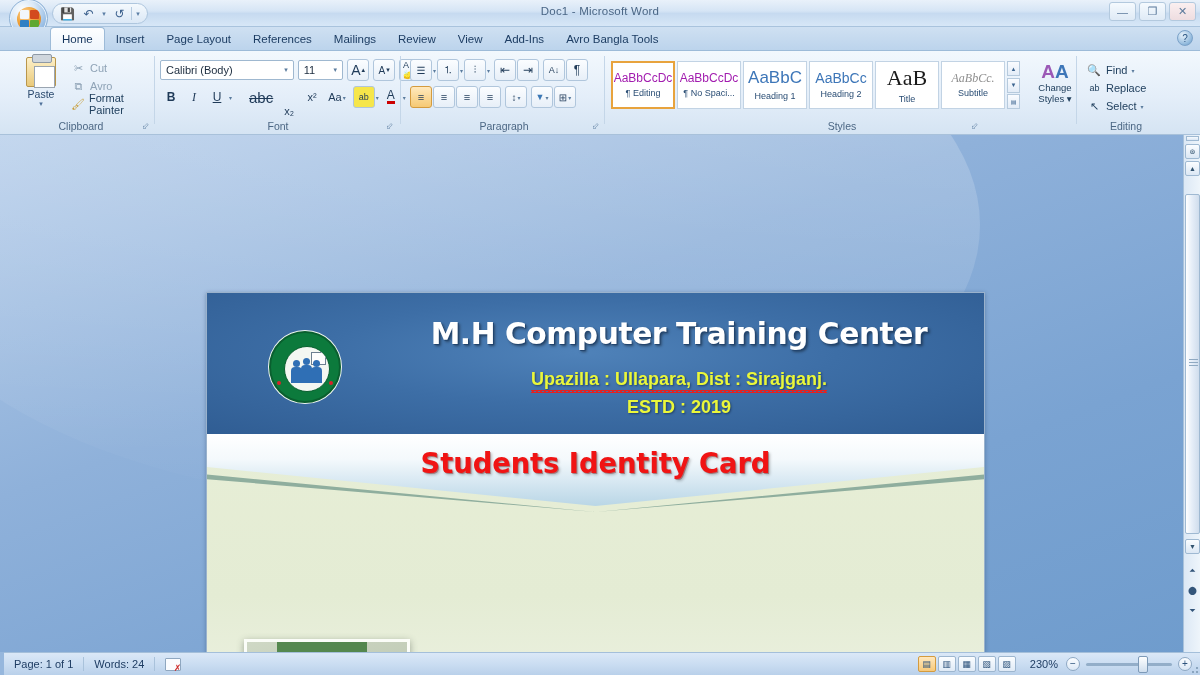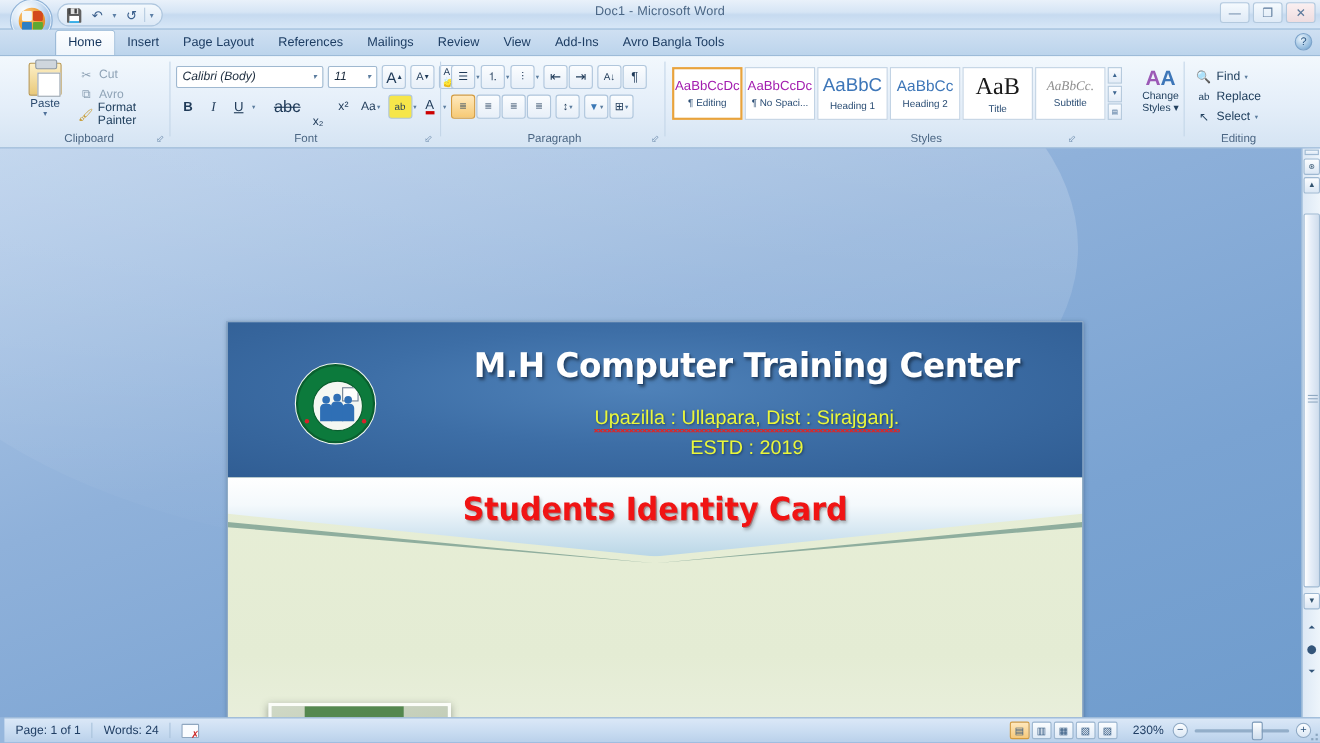--- a/index.html
+++ b/index.html
@@ -125,21 +125,21 @@
     display: flex; align-items: center; gap: 4px; height: 18px;
     font-size: 11px; color: #8fa3b6; padding-left: 3px;
   }
   .small-cmd.enabled { color: #22415f; }
   .cmd-ico { width: 15px; height: 15px; display:flex; align-items:center; justify-content:center; font-size: 11px; }
 
   
   .fld {
     height: 20px; border: 1px solid #9fb8d0; background: #fff; border-radius: 2px;
     display: flex; align-items: center; padding: 0 2px 0 5px;
-    font-size: 11px; color: #1b2b3d; font-style: italic;
+    font-size: 11px; color: #1b2b3d;
   }
   .fld .caret { margin-left: auto; font-size: 7px; color: #5b7c9e; padding: 0 3px; }
   .btnbox {
     height: 22px; min-width: 22px; border: 1px solid transparent; border-radius: 3px;
     display: flex; align-items: center; justify-content: center; gap: 1px;
     font-size: 12px; color: #1f3a58; padding: 0 3px;
   }
   .btnbox.bordered { border-color: #b0c6dc; background: linear-gradient(to bottom,#fbfdff,#e7eff8); }
   .tiny-caret { font-size: 6px; color: #5b7c9e; }
 
@@ -210,21 +210,21 @@
 
   .org-name {
     position: absolute; left: 182px; top: 22px; width: 580px; text-align: center;
     font-size: 31px; font-weight: bold; color: #ffffff;
     font-family: "DejaVu Sans", sans-serif; letter-spacing: -.5px;
     text-shadow: 1px 1px 0 #22456f, 2px 2px 3px rgba(0,0,0,.45);
     transform: scaleX(.96); transform-origin: center;
   }
   .org-sub {
     position: absolute; left: 182px; width: 580px; text-align: center;
-    font-size: 18px; font-weight: normal; color: #eaf73a;
+    font-size: 18px; font-weight: bold; color: #eaf73a;
     text-shadow: 1px 1px 2px rgba(10,30,60,.55);
   }
   .org-sub.l1 { top: 76px; }
   .org-sub.l2 { top: 104px; }
   .squig {
     display: inline-block; position: relative;
   }
   .squig::after {
     content: ""; position: absolute; left: 0; right: 0; bottom: -3px; height: 3px;
     background-image:

